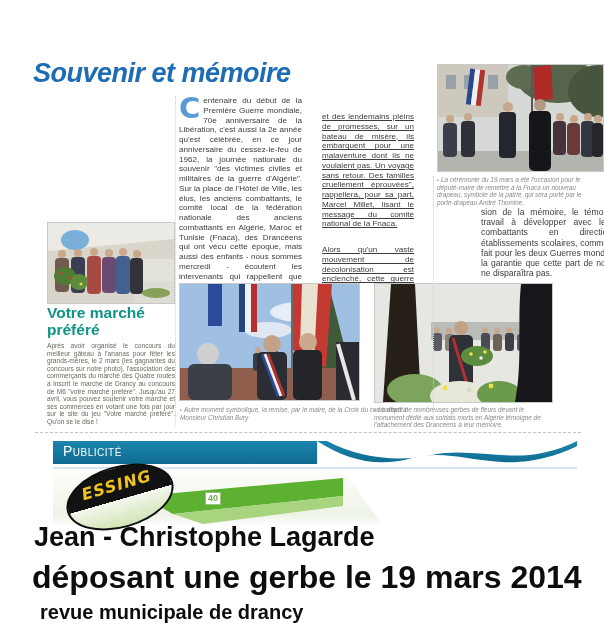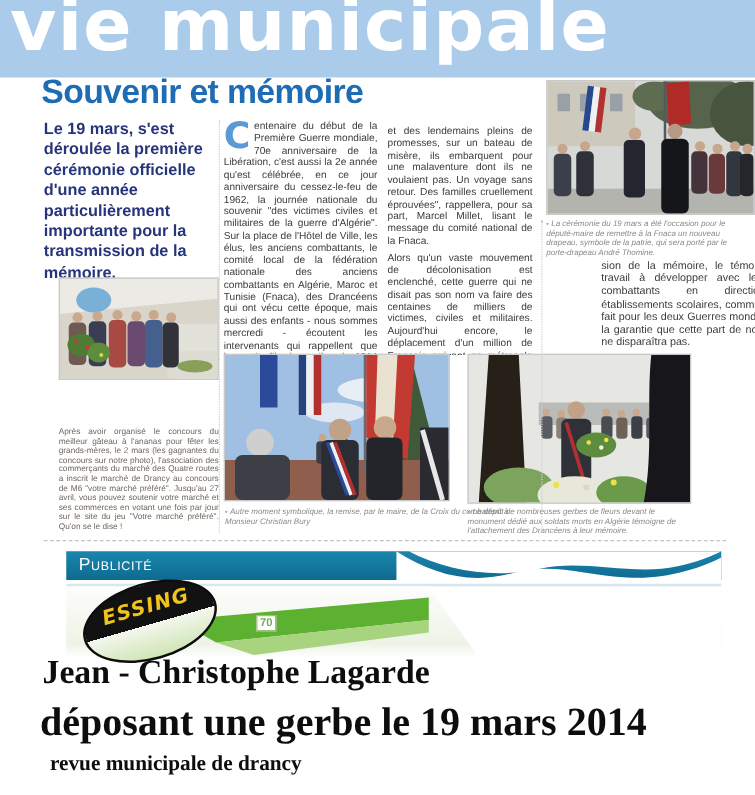--- a/index.html
+++ b/index.html
@@ -4,36 +4,36 @@
 <style>
   html,body{margin:0;padding:0;background:#fff;}
   .page{position:relative;width:604px;height:636px;background:#fff;overflow:hidden;
         font-family:"Liberation Sans", sans-serif;color:#3c3c3c;}
 
   
   .banner{position:absolute;left:0;top:0;width:604px;height:62px;background:var(--banner_blue,#aaccea);}
   .banner-title{position:absolute;left:8px;top:-12px;font-family:"DejaVu Sans",sans-serif;
         font-weight:bold;font-size:57px;letter-spacing:1px;color:#fff;white-space:nowrap;}
   .article-title{position:absolute;left:33px;top:58px;font-size:27px;font-weight:bold;
-        letter-spacing:-0.5px;color:var(--heading_blue,#1e6cb4);}
+        letter-spacing:-0.5px;color:var(--heading_blue,#1e6cb4);font-style:italic;}
 
   
   .intro{position:absolute;left:35px;top:95px;width:138px;font-size:13px;font-weight:bold;
         line-height:16.4px;color:var(--intro_navy,#26357b);}
   .market-photo{position:absolute;left:47px;top:222px;width:126px;height:80px;border:1px solid #b9cfe4;}
   .market-heading{position:absolute;left:47px;top:305px;width:130px;font-size:15.5px;font-weight:bold;
         line-height:16.5px;color:var(--teal,#0f9488);}
   .market-body{position:absolute;left:47px;top:342px;width:128px;font-size:6.6px;line-height:7.6px;
         text-align:justify;color:#6e675c;}
 
   
   .colx{position:absolute;top:96px;font-size:8.1px;line-height:9.75px;text-align:justify;color:#3c3c3c;}
   .col1{left:179px;width:123px;height:188px;overflow:hidden;}
   .col2{left:306px;width:124px;height:188px;overflow:hidden;}
-  .col2 p{margin:4px;}
+  .col2 p{margin:16px;text-decoration:underline;}
   .dropcap{float:left;font-family:"DejaVu Sans",sans-serif;font-size:29px;line-height:25px;
         font-weight:bold;color:#5b9bd5;padding:0 3px 0 0;}
   .col3{position:absolute;left:437px;top:207px;width:166px;font-size:8.6px;line-height:10.2px;
         text-align:justify;color:#3c3c3c;margin-left:44px;}
 
   
   .photo{position:absolute;border:1px solid #c9c9c9;overflow:hidden;background:#ddd;}
   .photo svg{display:block;}
   .photo-top{left:437px;top:64px;width:165px;height:106px;}
   .photo-bl{left:179px;top:283px;width:179px;height:116px;}
@@ -66,37 +66,33 @@
   .essing{position:absolute;left:12px;top:-4px;width:106px;height:58px;border-radius:50%;
         transform:rotate(-16deg);border:2px solid #0d0d0d;
         background:linear-gradient(180deg,#121212 54%,#f4f7ee 54%,#cfe5b5 100%);
         display:flex;justify-content:center;}
   .essing span{margin-top:7px;color:var(--essing_yellow,#f0c41d);font-weight:bold;font-style:italic;
         font-size:16px;letter-spacing:1px;font-family:"DejaVu Sans",sans-serif;}
   .fifty{position:absolute;left:152px;top:22px;background:#fff;border:1px solid #9abf7a;
         color:#7aa85a;font-size:9px;font-weight:bold;padding:0 2px;line-height:11px;}
 
   
-  .foot{position:absolute;font-family:Liberation Serif, serif;font-weight:bold;color:#0d0d0d;
+  .foot{position:absolute;font-family:Liberation Sans, sans-serif;font-weight:bold;color:#0d0d0d;
         white-space:nowrap;}
   .foot1{left:34px;top:522px;font-size:27px;}
   .foot2{left:32px;top:559px;font-size:32px;}
-  .foot3{left:40px;top:601px;font-size:17px;}
+  .foot3{left:40px;top:601px;font-size:20px;}
 </style>
 </head>
 <body>
 
 <div class="page">
 
-  <div class="banner">
-    <div class="banner-title">vie municipale</div>
-  </div>
   <div class="article-title">Souvenir et mémoire</div>
 
-  <div class="intro">Le 19 mars, s'est déroulée la première cérémonie officielle d'une année particulièrement importante pour la transmission de la mémoire.</div>
 
   <div class="photo market-photo">
     <svg width="126" height="80" viewBox="0 0 126 80">
       <rect width="126" height="80" fill="#d9d5cb"></rect>
       <path d="M0,0 L126,0 L126,16 L0,28 Z" fill="#eceae4"></path>
       <ellipse cx="27" cy="17" rx="14" ry="10" fill="#79b0d8"></ellipse>
       <rect x="92" y="36" width="34" height="44" fill="#e3e2da"></rect>
       <rect x="86" y="58" width="40" height="22" fill="#dddcd2"></rect>
       <circle cx="14" cy="31" r="4" fill="#c9a88c"></circle>
         <rect x="7" y="35" width="14" height="34" rx="4" fill="#6e5a50"></rect>
@@ -112,20 +108,21 @@
         <rect x="82" y="35" width="13" height="36" rx="4" fill="#32323a"></rect>
       <ellipse cx="17" cy="53" rx="11" ry="9" fill="#4f7c33"></ellipse>
       <ellipse cx="31" cy="59" rx="9" ry="8" fill="#5d8c3c"></ellipse>
       <circle cx="13" cy="50" r="1.6" fill="#c03c3c"></circle>
         <circle cx="22" cy="55" r="1.6" fill="#c03c3c"></circle>
       <circle cx="33" cy="61" r="1.6" fill="#d8d84a"></circle>
       <ellipse cx="108" cy="70" rx="14" ry="5" fill="#88a05a"></ellipse>
     </svg>
   </div>
 
+  <div class="market-heading">Votre marché préféré</div>
   <div class="market-body">Après avoir organisé le concours du meilleur gâteau à l'ananas pour fêter les grands-mères, le 2 mars (les gagnantes du concours sur notre photo), l'association des commerçants du marché des Quatre routes a inscrit le marché de Drancy au concours de M6 "votre marché préféré". Jusqu'au 27 avril, vous pouvez soutenir votre marché et ses commerces en votant une fois par jour sur le site du jeu "Votre marché préféré". Qu'on se le dise !</div>
 
   <div class="colx col1">
     <span class="dropcap">C</span><span>entenaire du début de la Première Guerre mondiale, 70e anniversaire de la Libération, c'est aussi la 2e année qu'est célébrée, en ce jour anniversaire du cessez-le-feu de 1962, la journée nationale du souvenir "des victimes civiles et militaires de la guerre d'Algérie". Sur la place de l'Hôtel de Ville, les élus, les anciens combattants, le comité local de la fédération nationale des anciens combattants en Algérie, Maroc et Tunisie (Fnaca), des Drancéens qui ont vécu cette époque, mais aussi des enfants - nous sommes mercredi - écoutent les intervenants qui rappellent que les petits-fils des poilus de 1914 ont été les appelés envoyés en Algérie pour se battre "pour une cause qu'ils ne connaissaient pas forcément", comme le soulignera le maire. "Sans nulle autre richesse que leur jeunesse</span>
   </div>
   <div class="colx col2">
     <p>et des lendemains pleins de promesses, sur un bateau de misère, ils embarquent pour une malaventure dont ils ne voulaient pas. Un voyage sans retour. Des familles cruellement éprouvées", rappellera, pour sa part, Marcel Millet, lisant le message du comité national de la Fnaca.</p>
     <p>Alors qu'un vaste mouvement de décolonisation est enclenché, cette guerre qui ne disait pas son nom va faire des centaines de milliers de victimes, civiles et militaires. Aujourd'hui encore, le déplacement d'un million de Français arrivant en métropole et l'histoire tragique des harkis sont toujours des sujets de souffrances.</p>
 
   </div>
@@ -259,20 +256,20 @@
 
   <div class="ad">
     <svg width="524" height="56" viewBox="0 0 524 56">
       <polygon points="88,26 290,8 290,26 120,44" fill="#5cb130"></polygon>
       <polygon points="120,44 290,26 290,36 150,54" fill="#a8d37f"></polygon>
       <polygon points="290,0 524,0 524,56 330,56" fill="#ffffff"></polygon>
     </svg>
     <div class="essing">
       <span>ESSING</span>
     </div>
-    <div class="fifty">70</div>
+    <div class="fifty">40</div>
   </div>
 
   <div class="foot foot1">Jean - Christophe Lagarde</div>
   <div class="foot foot2">déposant une gerbe le 19 mars 2014</div>
   <div class="foot foot3">revue municipale de drancy</div>
 
 </div>
 
 </body></html>

